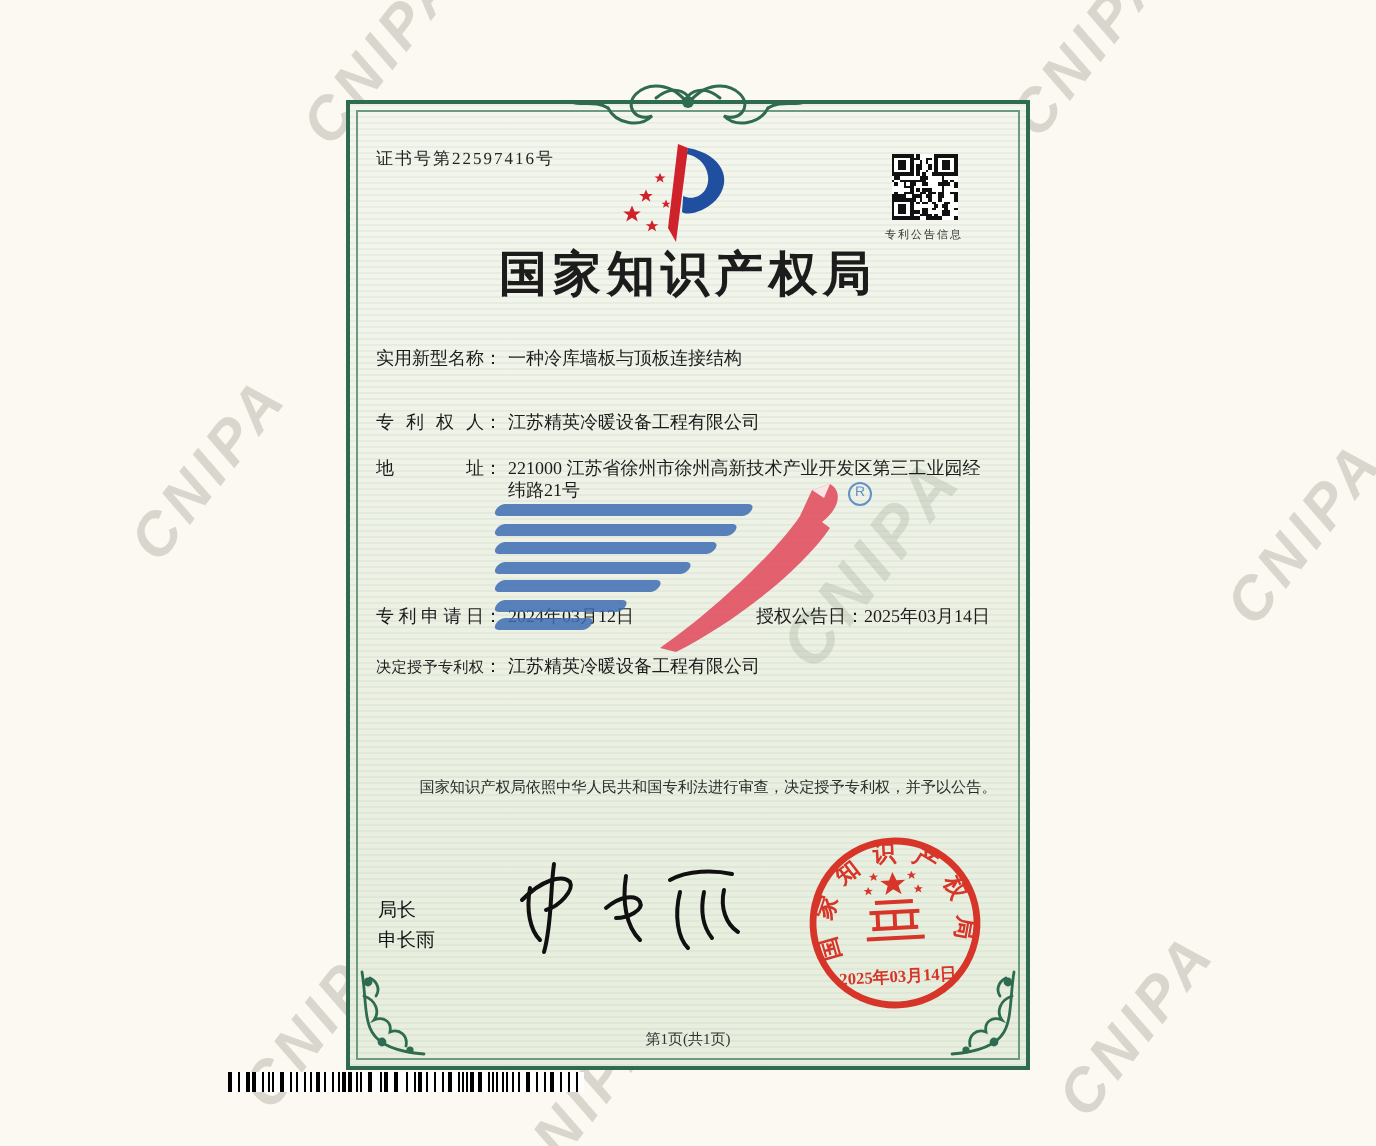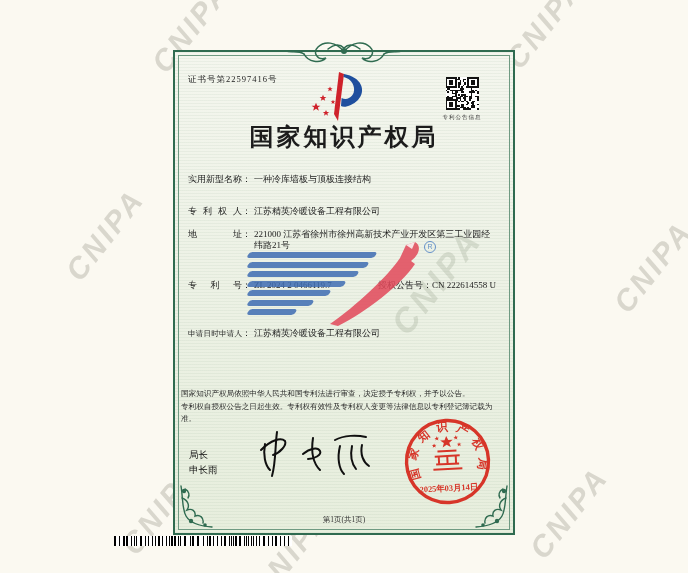--- a/index.html
+++ b/index.html
@@ -31,24 +31,24 @@
   .qr-label{margin-top:4px;font-size:5.5px;letter-spacing:1px;color:#333;}
   .title{position:absolute;left:0;top:69px;width:100%;text-align:center;
       font-size:24px;font-weight:700;letter-spacing:3px;z-index:2;}
   .frow{position:absolute;left:13px;width:318px;font-size:9px;line-height:11px;z-index:2;white-space:nowrap;}
   .lbox{display:inline-block;width:66px;vertical-align:top;}
   .j{display:inline-block;width:54px;text-align:justify;text-align-last:justify;}
   .jw{display:inline-block;width:54px;font-size:7.6px;text-align:justify;text-align-last:justify;}
   .fvalue{display:inline-block;vertical-align:top;}
   .wrapval{white-space:normal;width:238px;}
   .rpair{position:absolute;left:190px;top:0;white-space:nowrap;}
-  .disclaimer{position:absolute;left:6px;top:336px;width:326px;
+  .disclaimer{position:absolute;left:16px;top:336px;width:326px;text-align:center;
       font-size:7.6px;line-height:12.5px;color:#2a2a2a;z-index:2;}
   .signer{position:absolute;left:14px;top:396px;font-size:9.5px;line-height:15px;
-      font-family:Liberation Mono, monospace;color:#111;z-index:2;}
+      font-family:Liberation Sans, sans-serif;color:#111;z-index:2;}
   .signature{position:absolute;left:72px;top:372px;z-index:6;}
   .seal{position:absolute;left:225px;top:362px;z-index:6;transform:rotate(-3deg);opacity:.93;}
   .footer{position:absolute;left:0;top:463px;width:100%;text-align:center;font-size:7.5px;color:#333;z-index:2;}
   
   .brand{position:absolute;left:0;top:0;width:688px;height:573px;pointer-events:none;z-index:5;opacity:.85;}
   .stripes{position:absolute;left:248px;top:252px;width:132px;height:64px;}
   .stripe{position:absolute;left:0;height:5.5px;background:#3f6db3;border-radius:3px;transform:skewX(-28deg);}
   .swoosh{position:absolute;left:326px;top:240px;}
   .rmark{position:absolute;left:424px;top:241px;width:10px;height:10px;border:1px solid #4d80c4;
       border-radius:50%;font-size:7px;line-height:10px;text-align:center;color:#4d80c4;
@@ -367,34 +367,33 @@
 
     <div class="frow" style="top:154px">
       <span class="lbox"><span class="j">专利权人</span><span>：</span></span><span class="fvalue">江苏精英冷暖设备工程有限公司</span>
     </div>
 
     <div class="frow" style="top:177px">
       <span class="lbox"><span class="j">地址</span><span>：</span></span><span class="fvalue wrapval">221000 江苏省徐州市徐州高新技术产业开发区第三工业园经纬路21号</span>
     </div>
 
 
-    <div class="frow" style="top:228px">
-      <span class="lbox"><span class="j">专利号</span><span>：</span></span><span class="fvalue">ZL 2024 2 0466119.7</span>
-      <span class="rpair"><span>授权公告号</span><span>：</span><span>CN 222614558 U</span></span>
-    </div>
-
+
+    <div class="frow" style="top:251px">
+      <span class="lbox"><span class="j">专利申请日</span><span>：</span></span><span class="fvalue">2024年03月12日</span>
+      <span class="rpair"><span>授权公告日</span><span>：</span><span>2025年03月14日</span></span>
+    </div>
 
     <div class="frow" style="top:276px">
-      <span class="lbox"><span class="jw">申请日时申请人</span><span>：</span></span><span class="fvalue">江苏精英冷暖设备工程有限公司</span>
+      <span class="lbox"><span class="jw">决定授予专利权</span><span>：</span></span><span class="fvalue">江苏精英冷暖设备工程有限公司</span>
     </div>
 
 
     <div class="disclaimer">
       <div>国家知识产权局依照中华人民共和国专利法进行审查，决定授予专利权，并予以公告。</div>
-      <div>专利权自授权公告之日起生效。专利权有效性及专利权人变更等法律信息以专利登记簿记载为准。</div>
     </div>
 
     <div class="signer">
       <div>局长</div>
       <div>申长雨</div>
     </div>
 
     <svg class="signature" width="132" height="58" viewBox="0 0 132 58">
       <g fill="none" stroke="#101010" stroke-width="2" stroke-linecap="round" stroke-linejoin="round">
         <path d="M14,26 C24,16 34,13 38,17 C40,21 33,29 26,31"></path>

